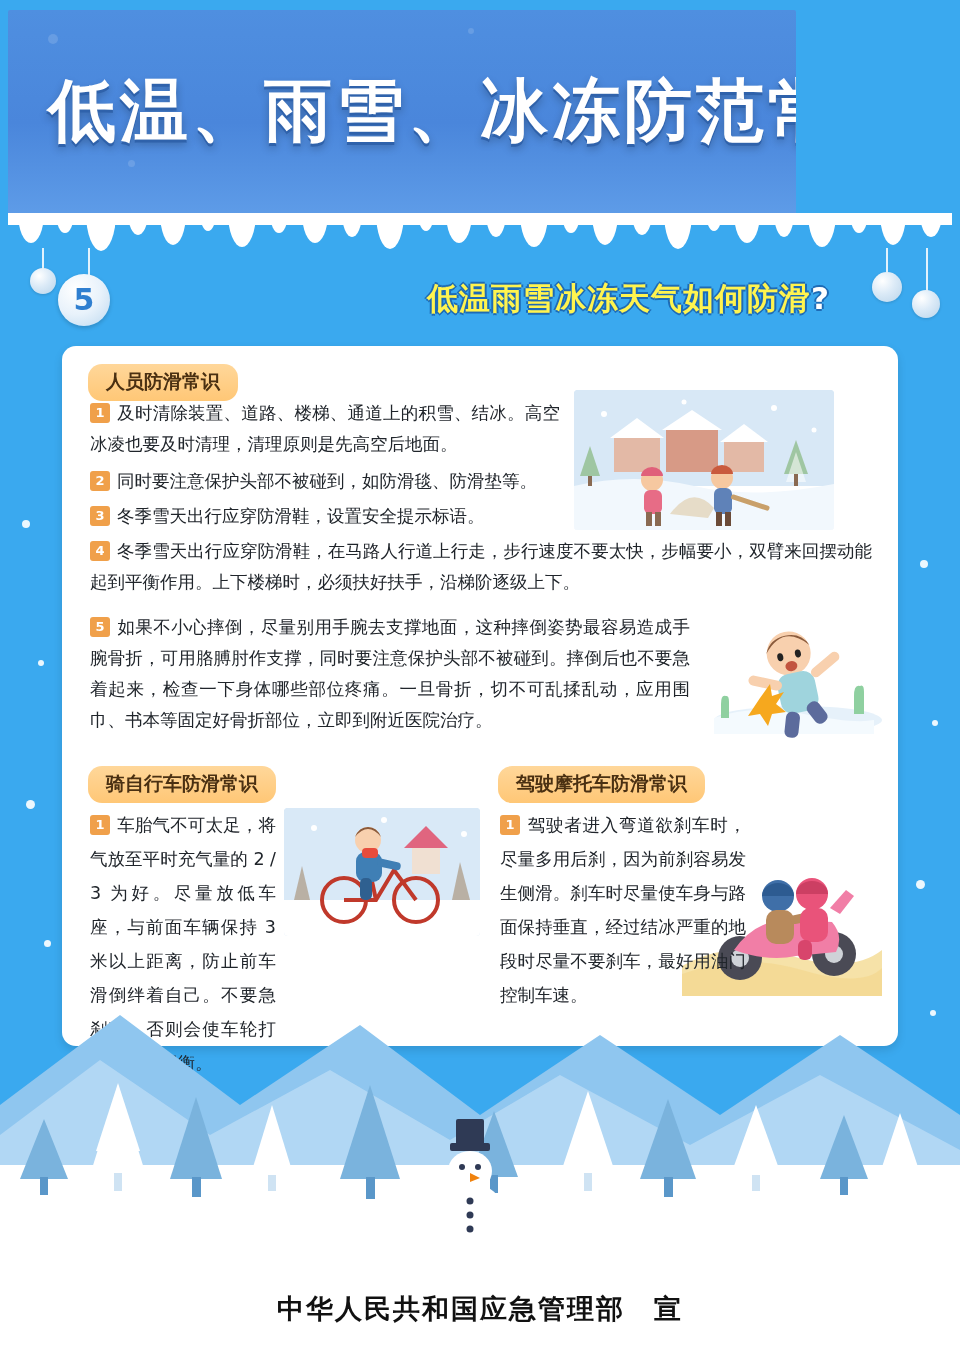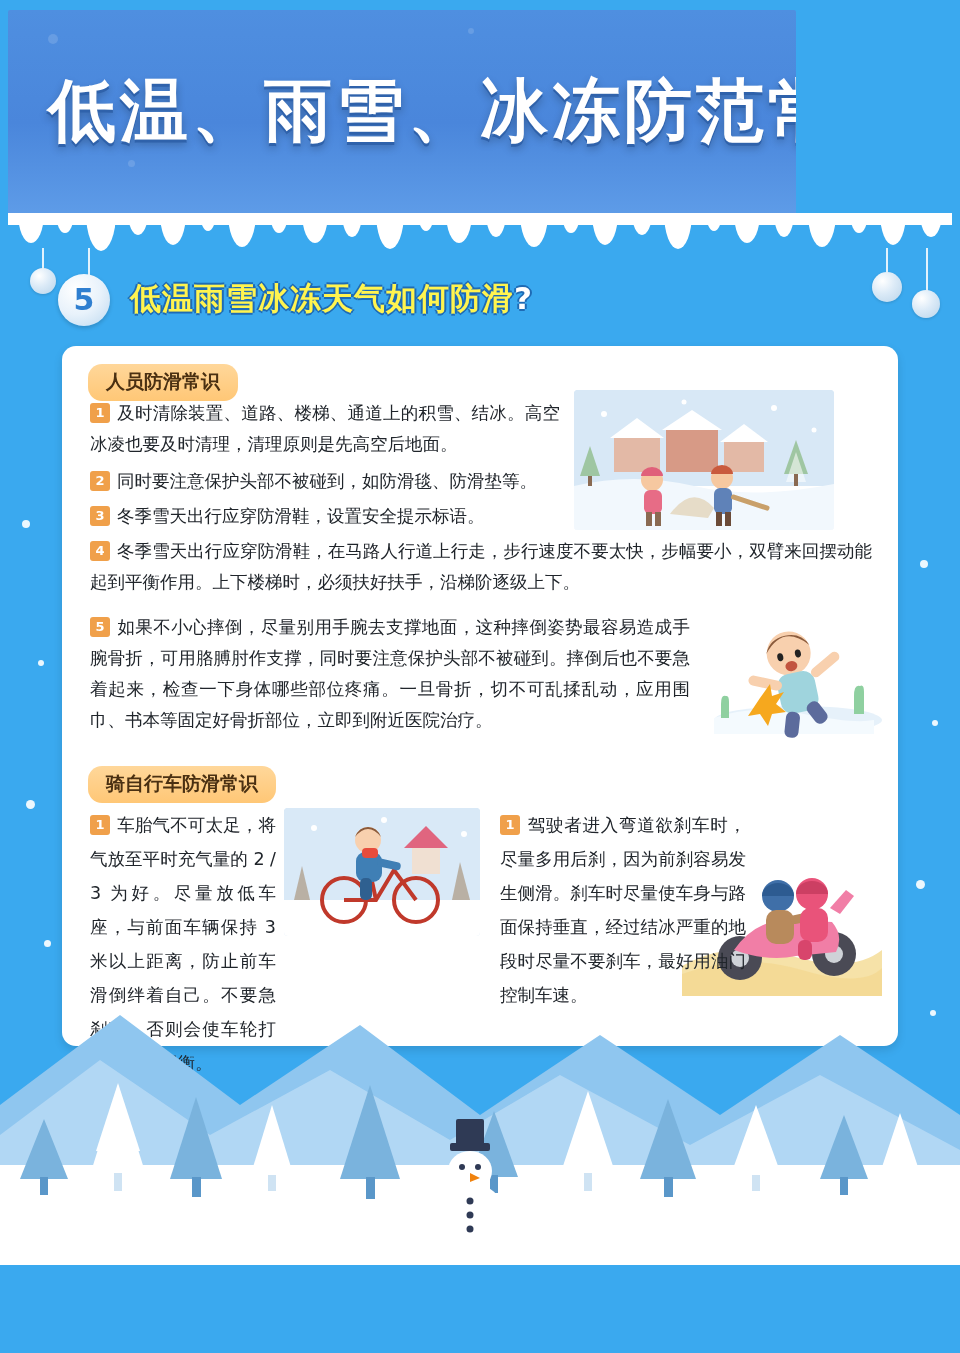--- a/index.html
+++ b/index.html
@@ -49,21 +49,21 @@
   .badge{
     position:absolute;left:58px;top:274px;width:52px;height:52px;border-radius:50%;
     background:radial-gradient(circle at 35% 30%,#ffffff 0%,#e8f2fb 50%,#bcd8ef 100%);
     box-shadow:0 2px 4px rgba(0,0,0,.18);
   }
   .badge span{
     display:block;width:52px;line-height:52px;text-align:center;
     font-size:30px;font-weight:bold;color:#2f7fd0;
   }
   .sec-title{
-    position:absolute;left:130px;top:278px;width:700px;text-align:left;
+    position:absolute;left:130px;top:278px;width:700px;text-align:right;
     font-size:31px;font-weight:bold;color:#fff44f;
     text-shadow:0 2px 0 #1e6bb5, 2px 0 0 #1e6bb5, -2px 0 0 #1e6bb5, 0 -2px 0 #1e6bb5;
     letter-spacing:1px;
   }
   .sec-title .q{color:#ffffff;}
   
   .card{
     position:absolute;left:62px;top:346px;width:836px;height:700px;
     background:#ffffff;border-radius:14px;
     box-shadow:0 4px 10px rgba(0,0,0,.12);
@@ -259,20 +259,23 @@
     </div>
 
     <div class="para" style="left:28px;top:266px;width:600px;">
       <span class="numi">5</span><span>如果不小心摔倒，尽量别用手腕去支撑地面，这种摔倒姿势最容易造成手腕骨折，可用胳膊肘作支撑，同时要注意保护头部不被碰到。摔倒后也不要急着起来，检查一下身体哪些部位疼痛。一旦骨折，切不可乱揉乱动，应用围巾、书本等固定好骨折部位，立即到附近医院治疗。</span>
     </div>
 
     <div class="pill-wrap" style="left:26px;top:420px;">
       <span class="pill">骑自行车防滑常识</span>
     </div>
 
+    <div class="pill-wrap" style="left:436px;top:420px;">
+      <span class="pill">驾驶摩托车防滑常识</span>
+    </div>
 
     <div class="illus snowscene" style="left:222px;top:462px;width:196px;height:128px;">
       <svg width="196" height="128" viewBox="0 0 196 128">
         <rect x="0" y="0" width="196" height="128" fill="#d9e9f7"></rect>
         <rect x="0" y="92" width="196" height="36" fill="#ffffff"></rect>
         <path d="M120 40 L142 18 L164 40 Z" fill="#e0657f"></path>
         <rect x="128" y="40" width="28" height="26" fill="#f0e0d2"></rect>
         <path d="M168 92 L176 54 L186 92 Z" fill="#b9b0a4"></path>
         <path d="M10 92 L18 58 L26 92 Z" fill="#b9b0a4"></path>
 
@@ -375,14 +378,17 @@
         <circle cx="462" cy="202" r="3" fill="#2f3a55"></circle>
         <circle cx="478" cy="202" r="3" fill="#2f3a55"></circle>
         <path d="M470 208 l10 5 l-10 4z" fill="#f0820e"></path>
         <circle cx="470" cy="236" r="3.5" fill="#2f3a55"></circle>
         <circle cx="470" cy="250" r="3.5" fill="#2f3a55"></circle>
         <circle cx="470" cy="264" r="3.5" fill="#2f3a55"></circle>
       </g>
     </svg>
   </div>
 
+  <div class="footer-bar">
+    <div class="footer-text">中华人民共和国应急管理部　宣</div>
+  </div>
 
 </div>
 
 </body></html>

